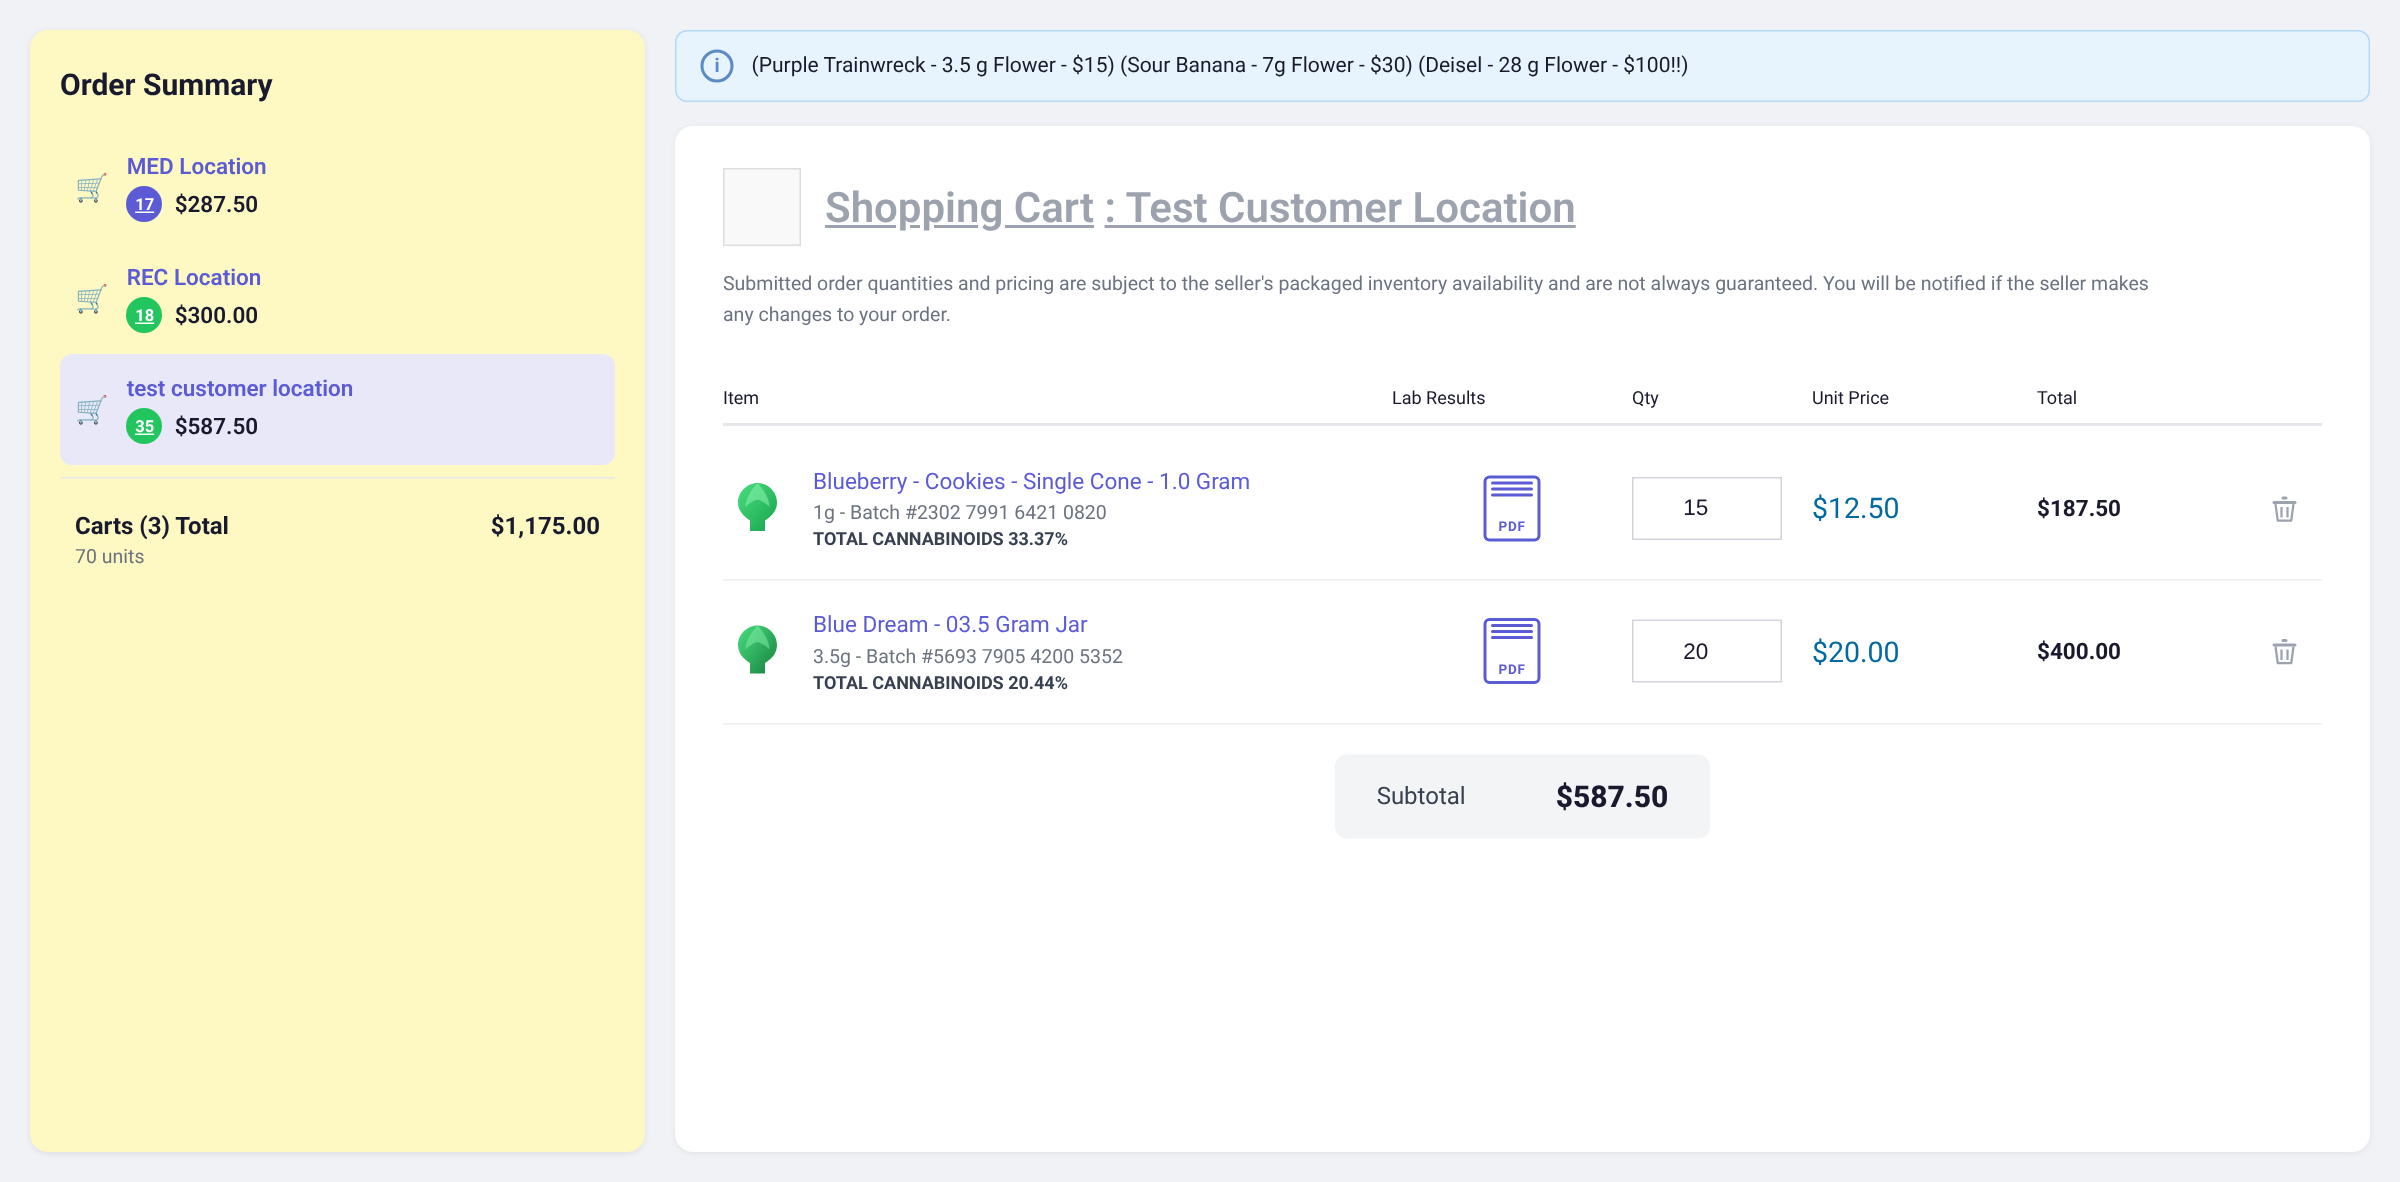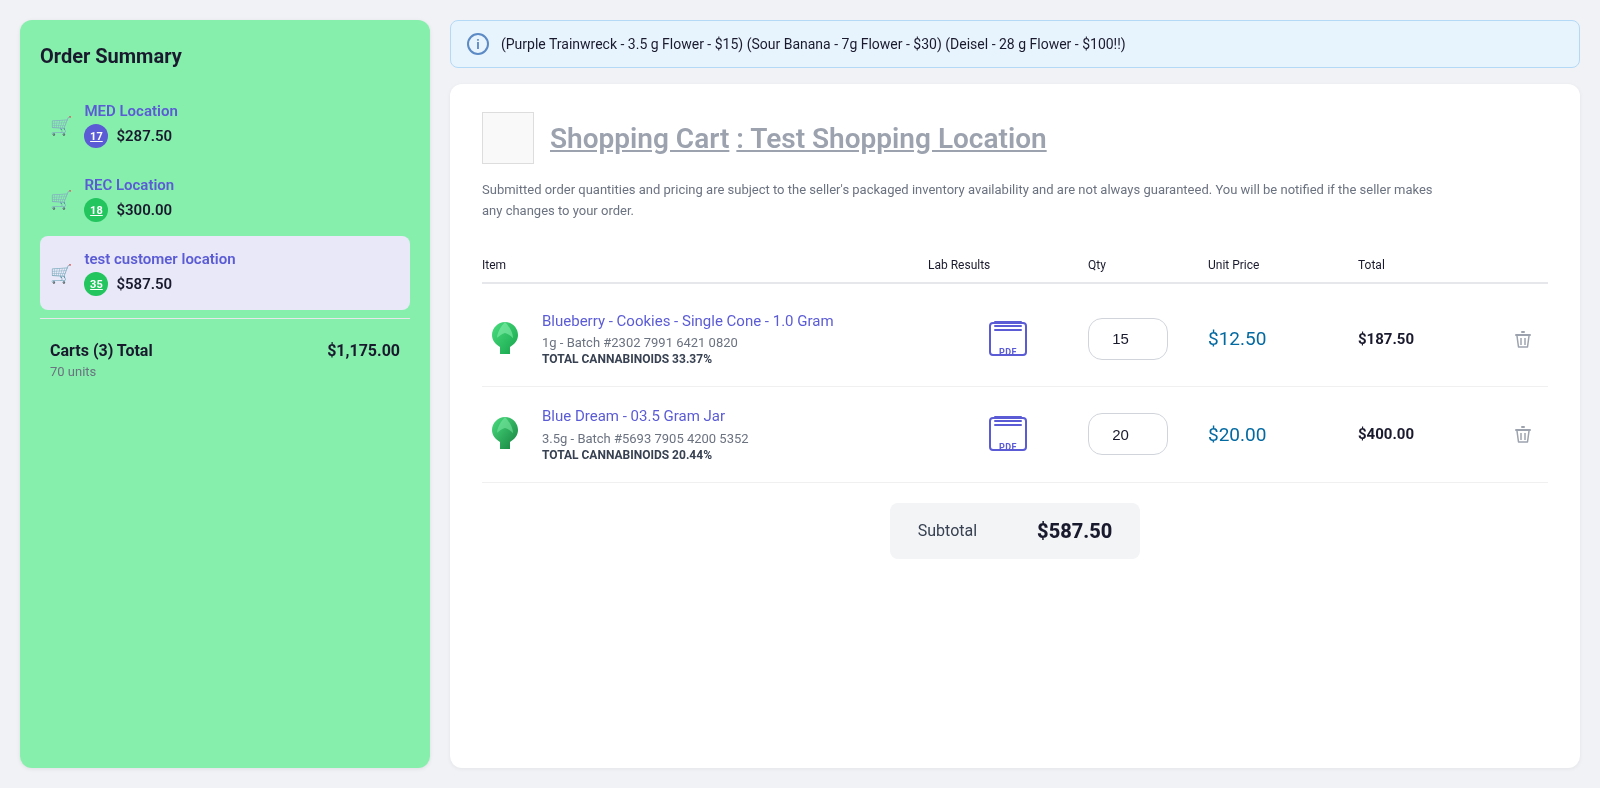--- a/index.html
+++ b/index.html
@@ -7,21 +7,21 @@
       font-family: -apple-system, BlinkMacSystemFont, 'Segoe UI', Roboto, sans-serif;
       background: #f0f2f5;
       display: flex;
       min-height: 788px;
       padding: 20px;
       gap: 20px;
     }
 
     
     .order-summary {
-      background: #86efac;
+      background: #fef9c3;
       border-radius: 12px;
       padding: 24px 20px;
       width: 410px;
       min-width: 410px;
       box-shadow: 0 1px 4px rgba(0,0,0,0.08);
       display: flex;
       flex-direction: column;
       gap: 0;
     }
     .order-summary-title {
@@ -232,21 +232,21 @@
       display: flex;
       align-items: center;
       justify-content: center;
       cursor: pointer;
       color: #5b5bd6;
     }
     .pdf-box {
       border: 2px solid #5b5bd6;
       border-radius: 4px;
       width: 38px;
-      height: 34px;
+      height: 44px;
       display: flex;
       flex-direction: column;
       align-items: center;
       justify-content: center;
       gap: 16px;
       padding: 3px;
     }
     .pdf-lines {
       display: flex;
       flex-direction: column;
@@ -258,24 +258,24 @@
       background: #5b5bd6;
       border-radius: 1px;
     }
     .pdf-label {
       font-size: 9px;
       font-weight: 700;
       color: #5b5bd6;
       letter-spacing: 0.5px;
     }
     .qty-input {
-      width: 80px;
+      width: 100px;
       height: 42px;
       border: 1px solid #d1d5db;
-      border-radius: 14px;
+      border-radius: 0;
       text-align: center;
       font-size: 15px;
       font-weight: 500;
       color: #1a1a2e;
       outline: none;
     }
     .unit-price {
       font-size: 19px;
       color: #0369a1;
     }
@@ -371,21 +371,21 @@
     <div class="info-icon">i</div>
     <span>(Purple Trainwreck - 3.5 g Flower - $15) (Sour Banana - 7g Flower - $30) (Deisel - 28 g Flower - $100!!)</span>
   </div>
 
   <div class="cart-panel">
 
     <div class="cart-header">
       <div class="cart-logo"></div>
       <h1 class="cart-title">
         <span>Shopping Cart</span>
-        <span>: Test Shopping Location</span>
+        <span>: Test Customer Location</span>
       </h1>
     </div>
 
     <p class="cart-subtitle">Submitted order quantities and pricing are subject to the seller's packaged inventory availability and are not always guaranteed. You will be notified if the seller makes any changes to your order.</p>
 
     <div class="table-header">
       <div class="table-header-cell">Item</div>
       <div class="table-header-cell">Lab Results</div>
       <div class="table-header-cell">Qty</div>
       <div class="table-header-cell">Unit Price</div>

